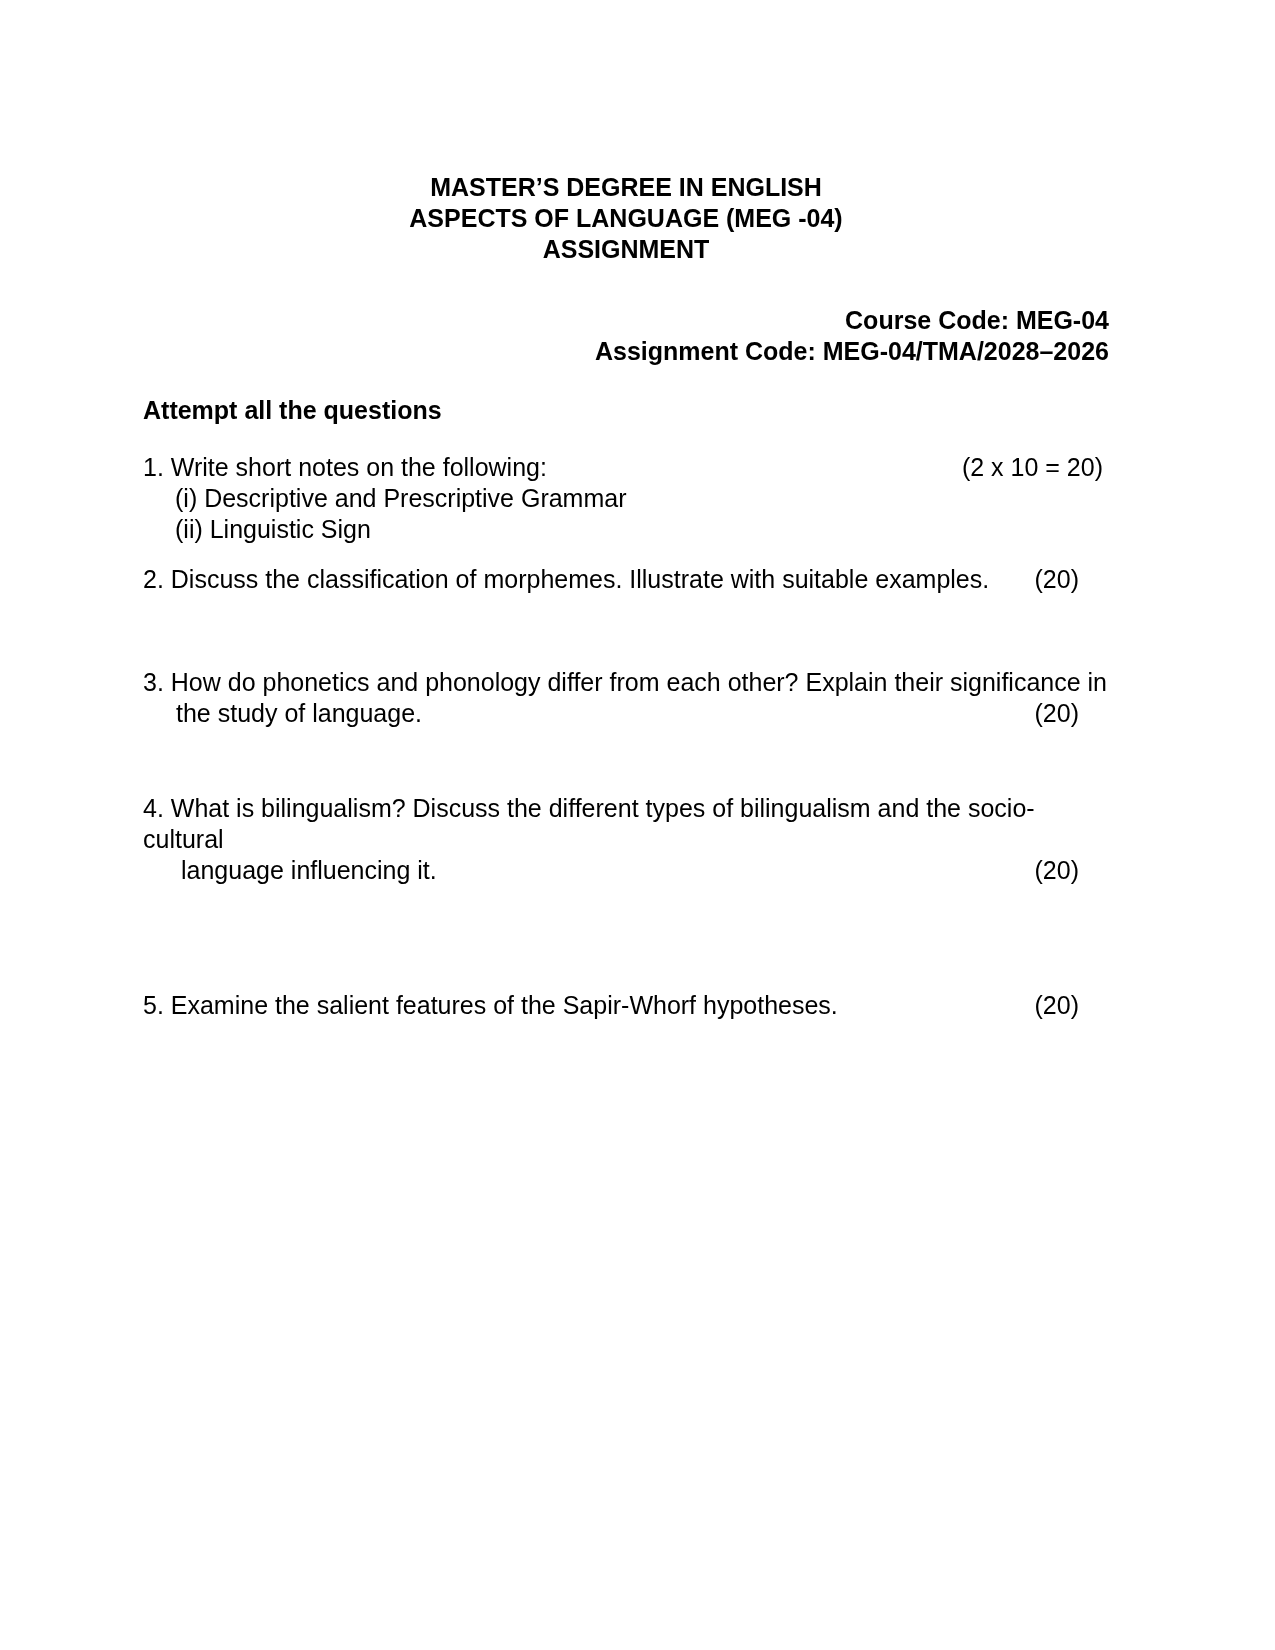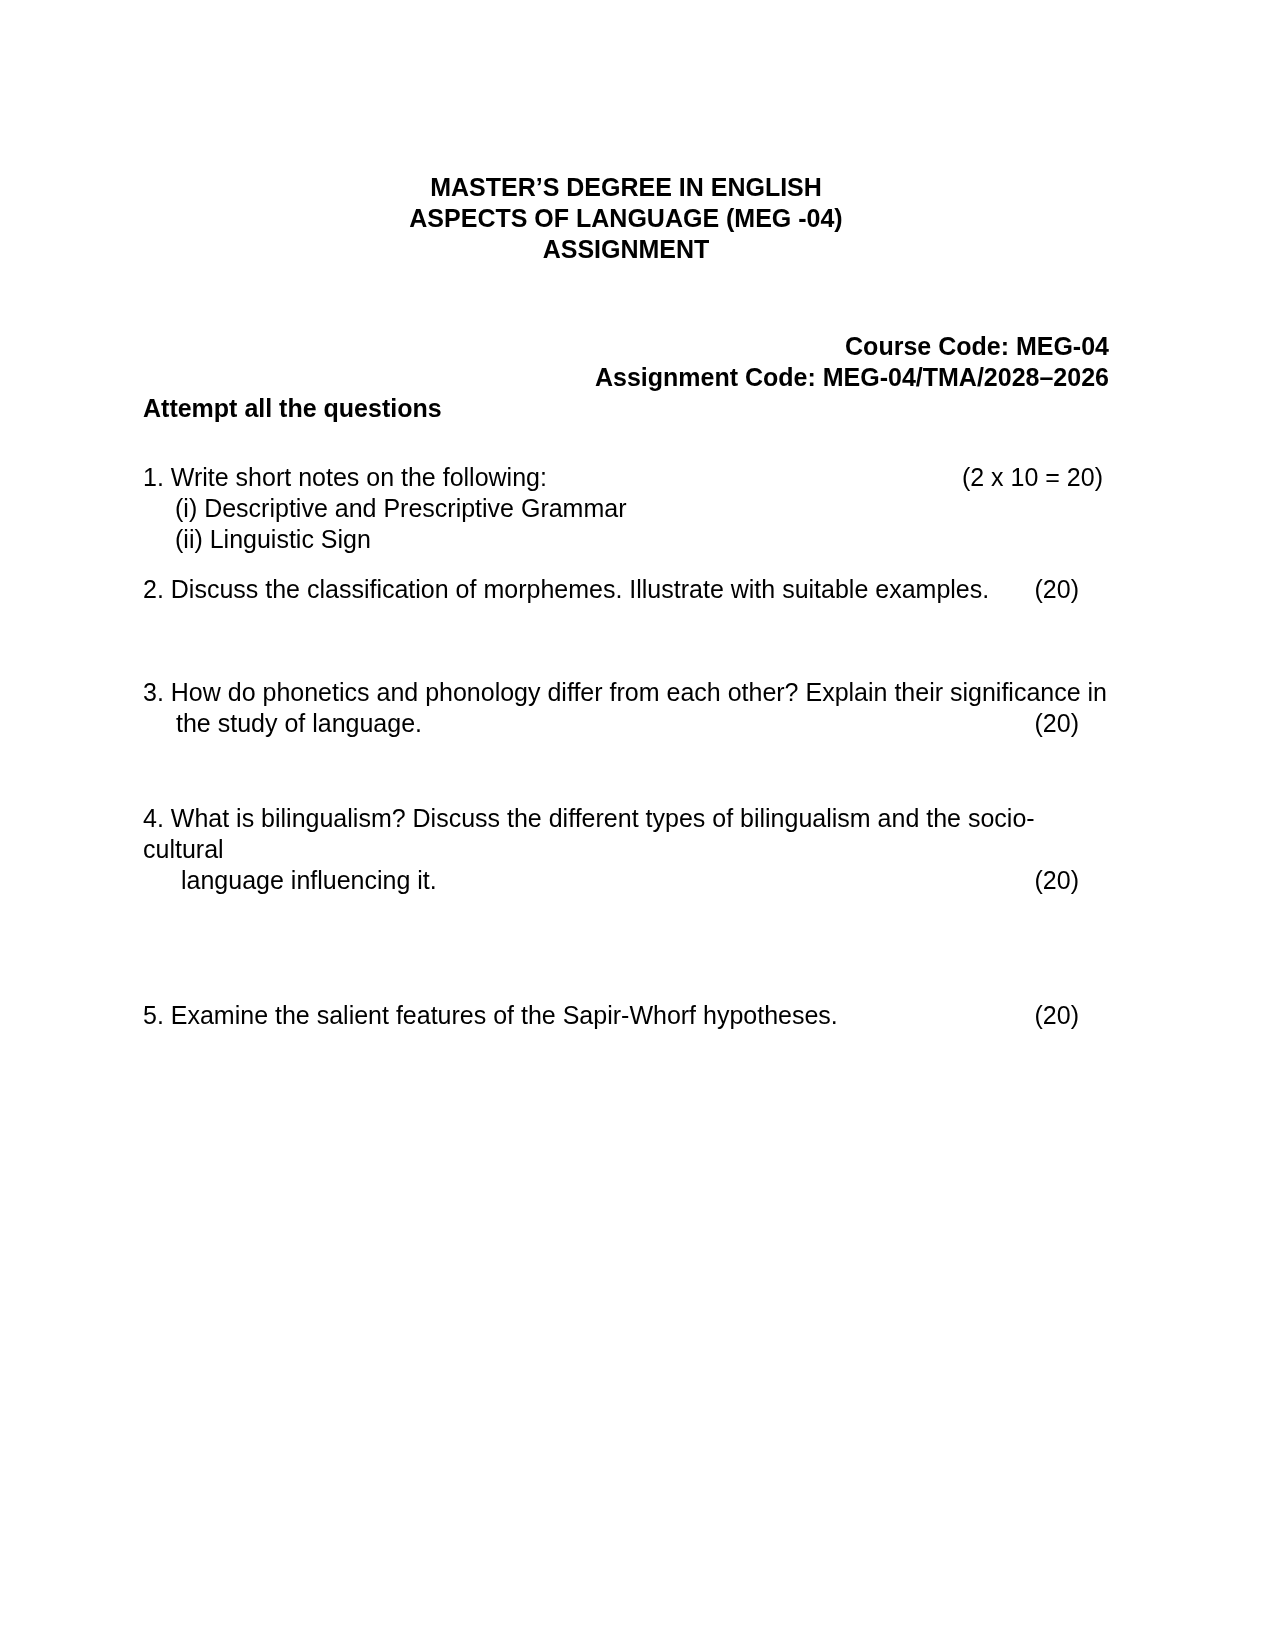--- a/index.html
+++ b/index.html
@@ -19,42 +19,42 @@
     overflow: hidden;
     box-sizing: border-box;
     padding: 0 147px 0 143px;
   }
   .title-block {
     padding-top: 172px;
     text-align: center;
     font-weight: bold;
   }
   .meta-block {
-    margin-top: 66px;
+    margin-top: 40px;
     text-align: right;
     font-weight: bold;
   }
   .instruction {
+    margin-top: 28px;
     font-weight: bold;
   }
   .q-line {
     display: flex;
     justify-content: space-between;
     align-items: baseline;
   }
   .q-text { white-space: nowrap; }
   .marks {
     white-space: nowrap;
     padding-right: 30px;
     text-align: center;
   }
   .marks-q1 {
     white-space: nowrap;
     padding-right: 6px;
-    margin-top: 12px;
   }
   .sub-item { padding-left: 32px; }
   .cont-line { padding-left: 33px; }
   .cont-line-q4 { padding-left: 38px; }
   .q1 { margin-top: 26px; }
   .q2 { margin-top: 19px; }
   .q3 { margin-top: 72px; }
   .q4 { margin-top: 64px; }
   .q5 { margin-top: 104px; }
 </style>

